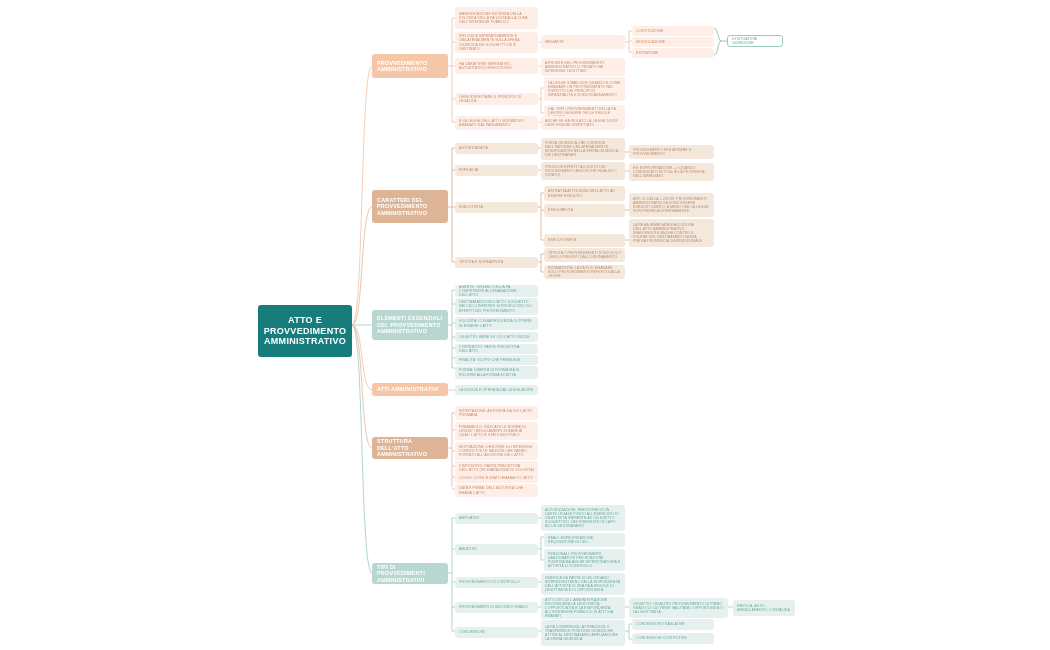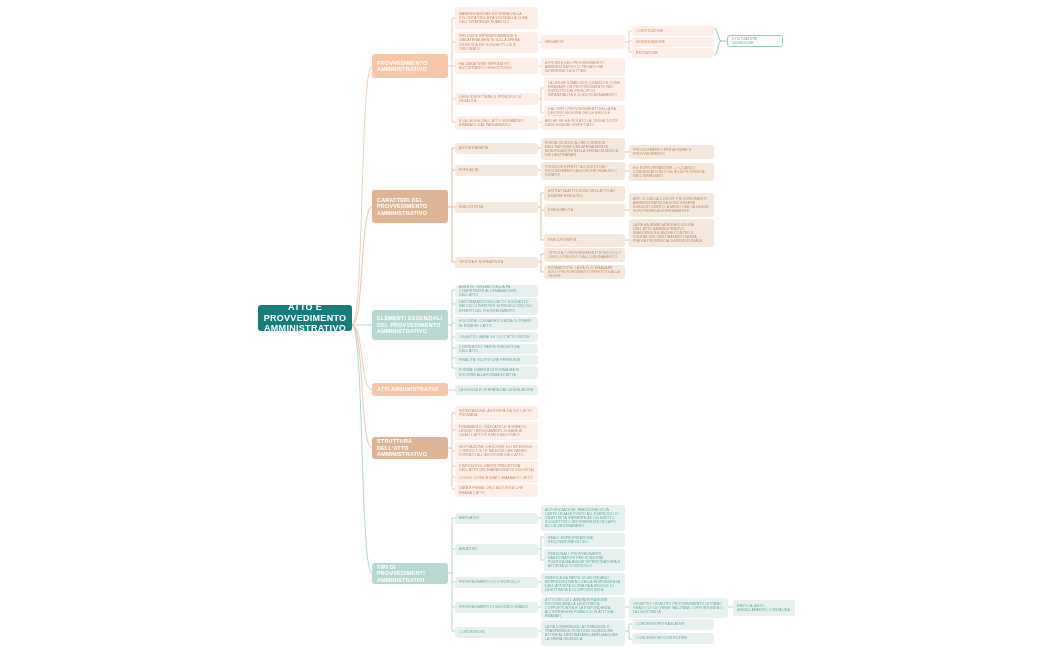--- a/index.html
+++ b/index.html
@@ -139,21 +139,21 @@
       <path d="M728 607 L733 607" stroke="#9ec9c2"></path>
 
       <path d="M538 631 L541 631" stroke="#9ec9c2"></path>
       <path d="M625 631 L629 631" stroke="#9ec9c2"></path>
       <path d="M629 624 L629 639" stroke="#9ec9c2"></path>
       <path d="M629 624 L632 624" stroke="#9ec9c2"></path>
       <path d="M629 639 L632 639" stroke="#9ec9c2"></path>
     </g>
   </svg>
 
-  <div class="node root" style="left:258px;top:305px;width:94px;height:26px;">ATTO E PROVVEDIMENTO AMMINISTRATIVO</div>
+  <div class="node root" style="left:258px;top:305px;width:94px;height:52px;">ATTO E PROVVEDIMENTO AMMINISTRATIVO</div>
 
   <div class="node branch b-peach" style="left:372px;top:54px;width:76px;height:24px;">PROVVEDIMENTO AMMINISTRATIVO</div>
 
   <div class="node leaf l-peach" style="left:455px;top:7px;width:83px;height:22px;">MANIFESTAZIONE ESTERNA DELLA VOLONTÀ DELLA PA VOLTA ALLA CURA DELL'INTERESSE PUBBLICO</div>
   <div class="node leaf l-peach" style="left:455px;top:32px;width:83px;height:21px;">INFLUISCE IMPERATIVAMENTE E UNILATERALMENTE SULLA SFERA GIURIDICA DEI SOGGETTI CUI È DESTINATO</div>
   <div class="node leaf l-peach" style="left:541px;top:35px;width:84px;height:14px;">MEDIANTE</div>
   <div class="node leaf l-peach" style="left:632px;top:26px;width:82px;height:10px;">COSTITUZIONE</div>
   <div class="node leaf l-peach" style="left:632px;top:37px;width:82px;height:10px;">MODIFICAZIONE</div>
   <div class="node leaf l-peach" style="left:632px;top:48px;width:82px;height:10px;">ESTINZIONE</div>
   <div class="node leaf outline" style="left:727px;top:35px;width:56px;height:12px;">DI SITUAZIONI GIURIDICHE</div>

